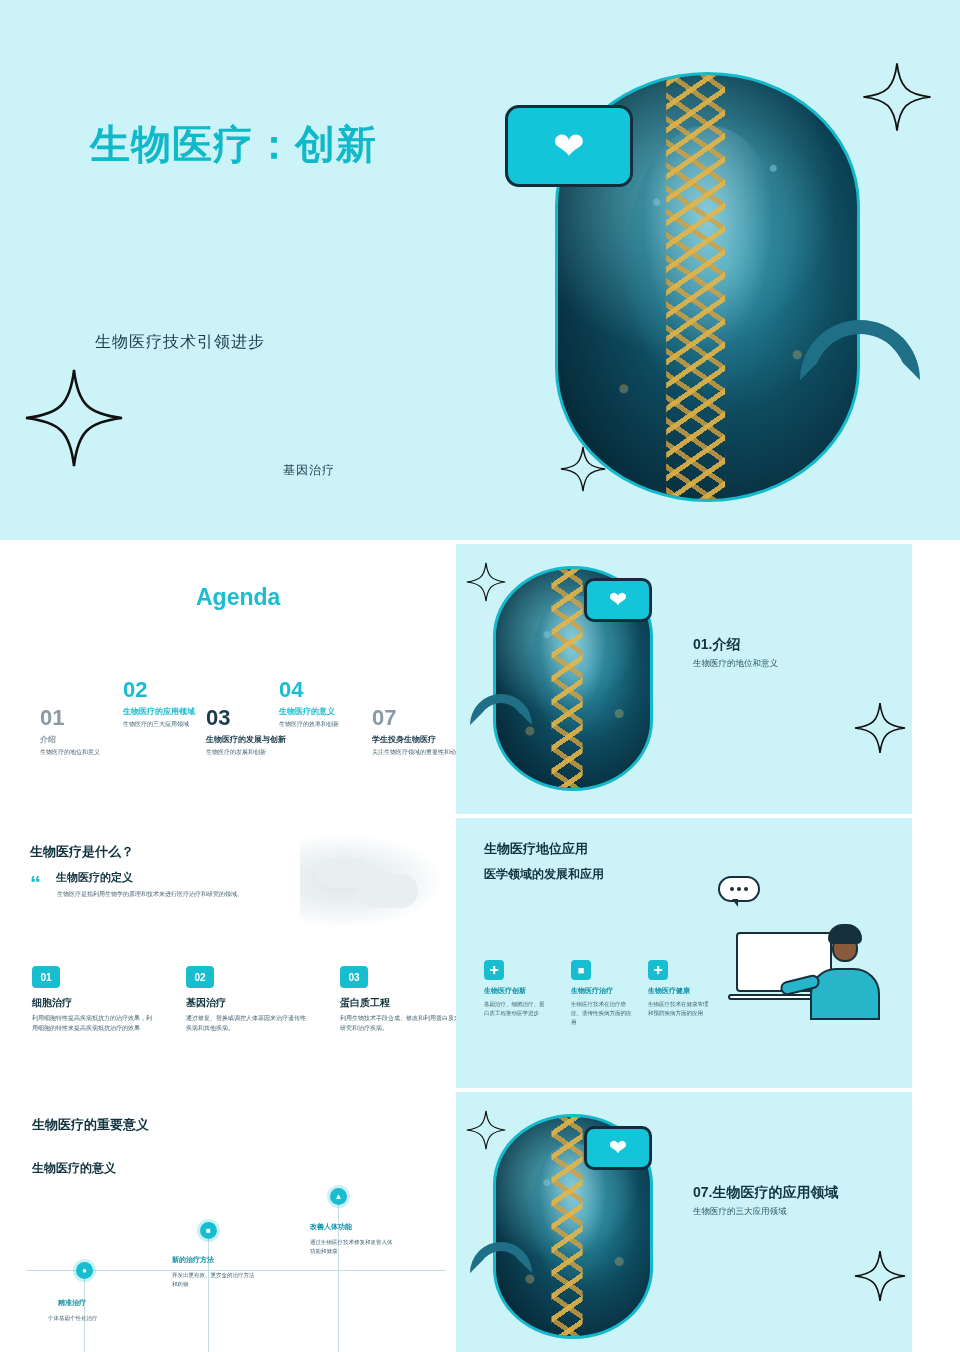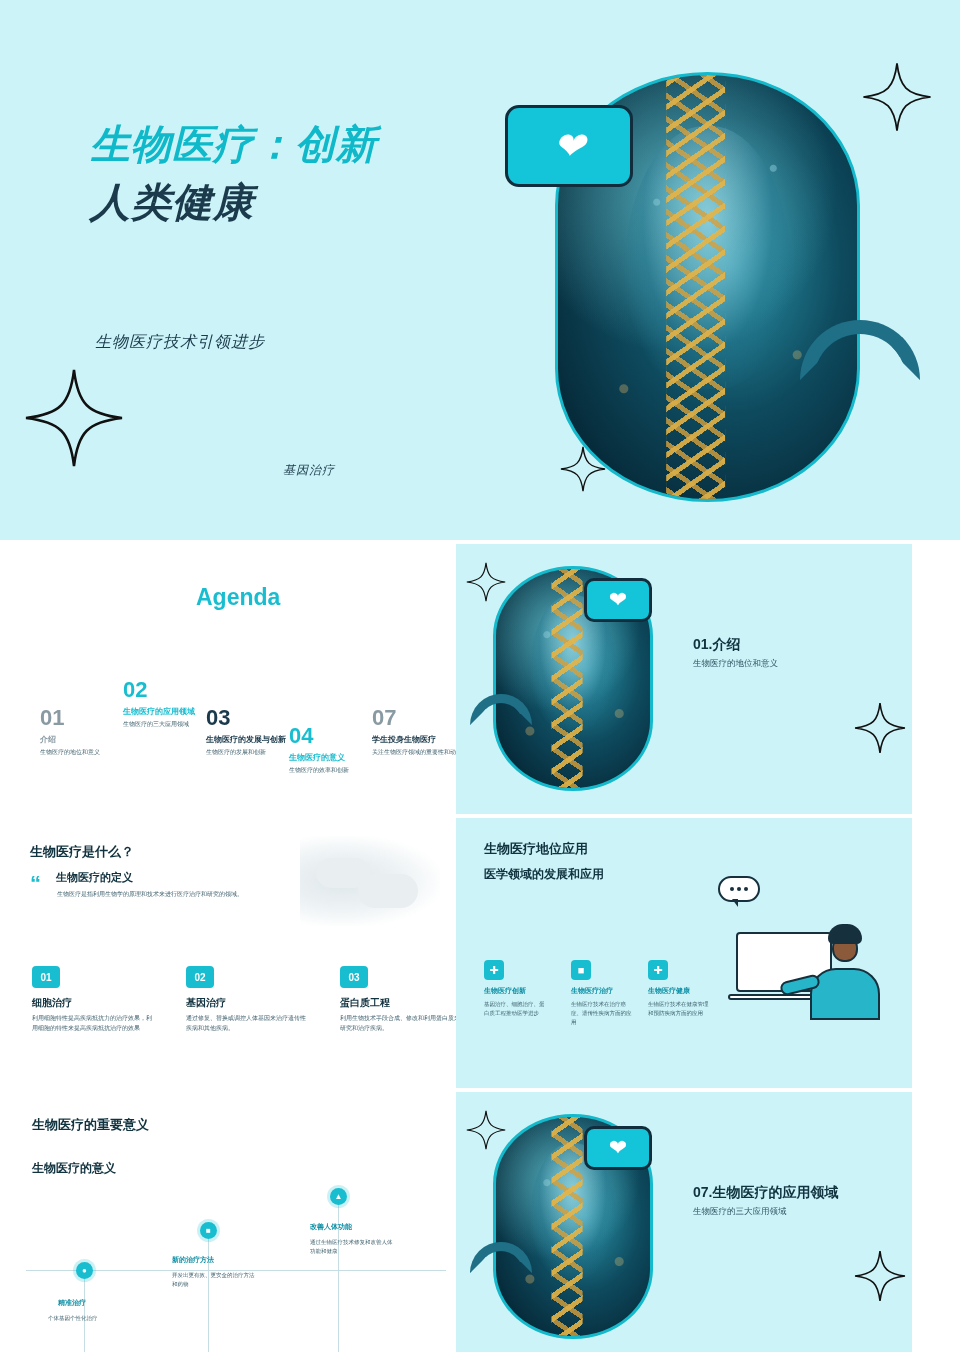--- a/index.html
+++ b/index.html
@@ -10,21 +10,20 @@
     color: #1b3a4b;
   }
   .deck { display: flex; flex-direction: column; }
 
   
   .slide-cover {
     position: relative;
     width: 960px; height: 540px;
     background: #ccf4f8;
     overflow: hidden;
-    font-style: italic;
   }
   .cover-title {
     position: absolute; left: 90px; top: 115px;
     width: 420px;
     font-size: 40px; font-weight: bold; line-height: 1.45;
     color: #0fb9c9;
     letter-spacing: 1px;
   }
   .cover-title .line2 { color: #1b3a4b; }
   .cover-sub {
@@ -195,21 +194,20 @@
 </style>
 </head>
 <body>
 
 <div class="deck">
 
   <div class="slide-cover">
 
     <div class="cover-title">
       <div>生物医疗：创新</div>
-      <div class="line2">人类健康</div>
     </div>
     <div class="cover-sub">生物医疗技术引领进步</div>
     <div class="cover-author">基因治疗</div>
 
     <div class="hero" style="left:555px; top:72px; width:305px; height:430px;">
       <div class="face"></div>
       <div class="helix"></div>
       <div class="glow"></div>
     </div>
 
@@ -252,21 +250,21 @@
         <div class="ag c" style="left:93px; top:14px;">
           <div class="num">02</div>
           <div class="t">生物医疗的应用领域</div>
           <div class="d">生物医疗的三大应用领域</div>
         </div>
         <div class="ag dk" style="left:176px; top:42px;">
           <div class="num">03</div>
           <div class="t">生物医疗的发展与创新</div>
           <div class="d">生物医疗的发展和创新</div>
         </div>
-        <div class="ag c" style="left:259px; top:14px;margin-top:46px;">
+        <div class="ag c" style="left:249px; top:14px;">
           <div class="num">04</div>
           <div class="t">生物医疗的意义</div>
           <div class="d">生物医疗的效率和创新</div>
         </div>
         <div class="ag g" style="left:342px; top:42px;">
           <div class="num">07</div>
           <div class="t" style="color:#1b3a4b;">学生投身生物医疗</div>
           <div class="d">关注生物医疗领域的重要性和动力</div>
         </div>
       </div>

